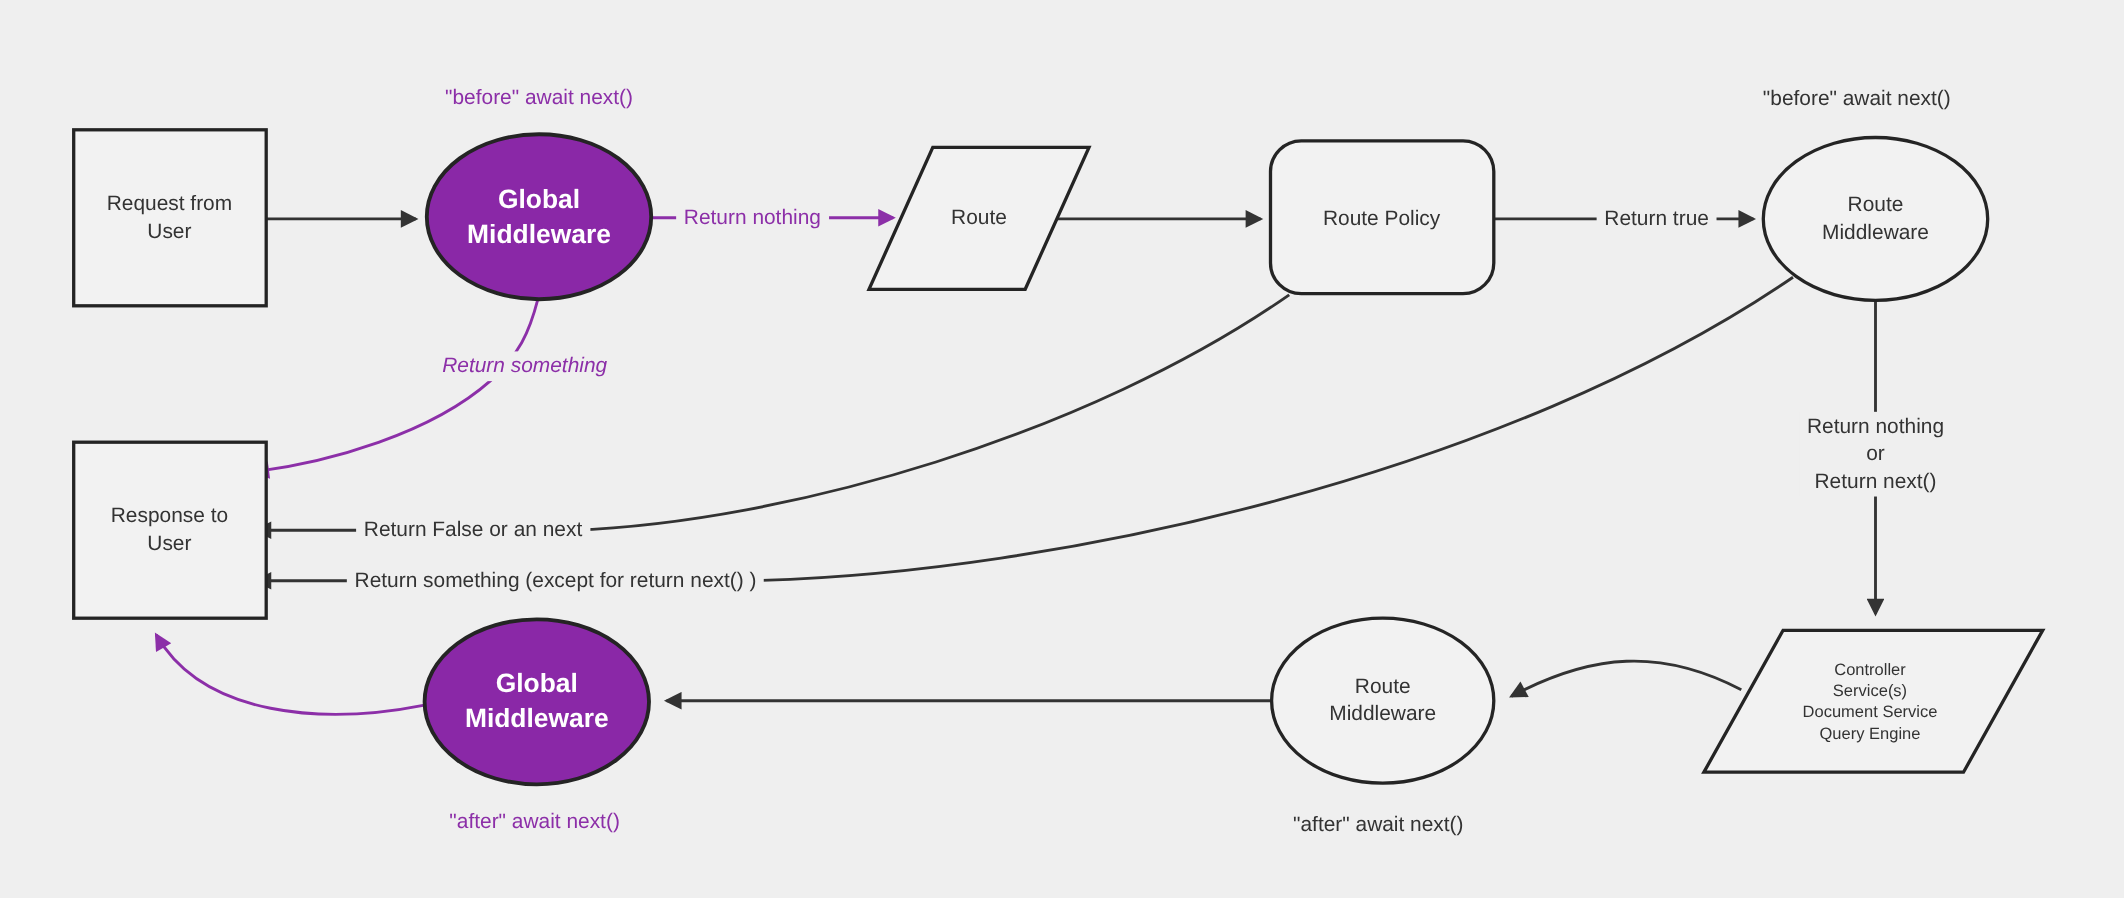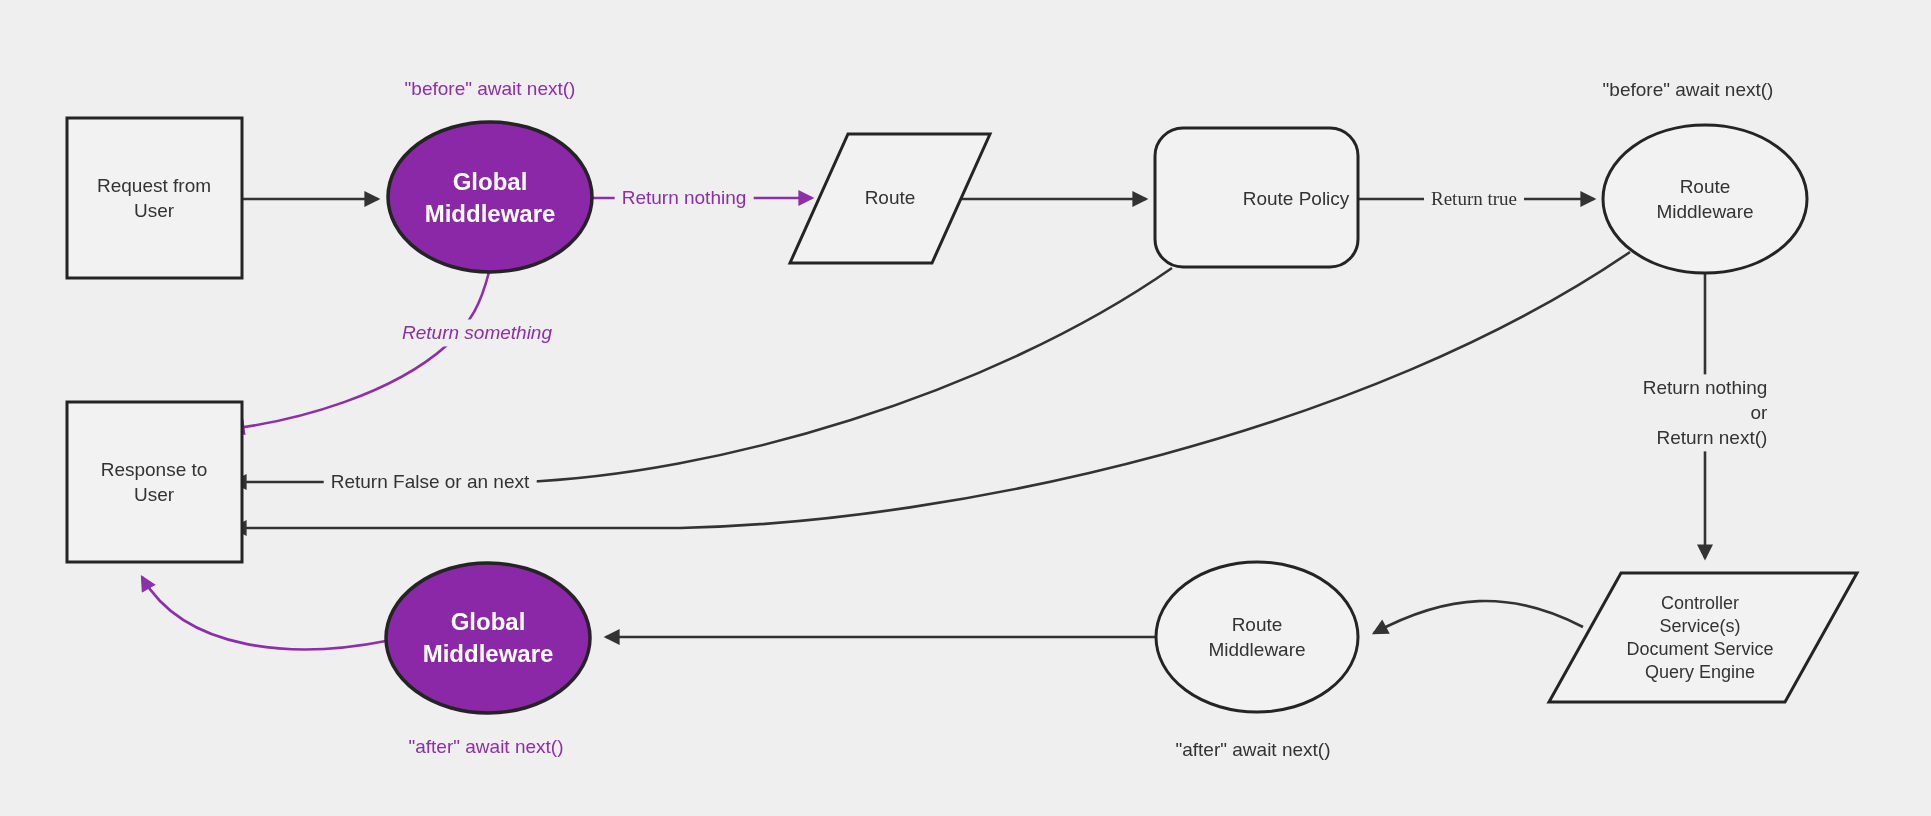--- a/index.html
+++ b/index.html
@@ -43,30 +43,29 @@
     white-space:pre-line;
     text-align:center;
     font-size:19px;
     line-height:1.32;
     color:var(--c-text_dark);
     pointer-events:none;
   }
   .lbl.on-line{
     background:var(--c-background);
     padding:1px 7px;
-    text-align:right;
   }
   .lbl.purple{color:var(--c-purple_accent);}
   .lbl.node-text{padding:0;}
   .lbl.white-bold{
     color:var(--c-text_white);
     font-weight:bold;
     font-size:24px;
   }
-  .lbl.small{font-size:18px;line-height:1.28;}
+  .lbl.small{font-size:15px;line-height:1.28;}
 </style>
 </head>
 <body>
 
 <div class="canvas">
 
   <svg class="diagram-svg" viewBox="0 0 1931 816">
     <defs>
       <marker id="arrowDark" viewBox="0 0 10 10" refX="8.5" refY="5" markerUnits="userSpaceOnUse" markerWidth="20" markerHeight="16" orient="auto">
         <path d="M0,0 L10,5 L0,10 Z" class="arrow-dark-fill"></path>
@@ -97,39 +96,40 @@
     <ellipse cx="1257" cy="637" rx="101" ry="75" class="shape-light"></ellipse>
     <ellipse cx="488" cy="638" rx="102" ry="75" class="shape-purple"></ellipse>
     <rect x="67" y="402" width="175" height="160" class="shape-light"></rect>
   </svg>
 
   <div class="lbl node-text" style="left:154px;top:198px;text-align:center;">Request from
 User</div>
   <div class="lbl node-text white-bold" style="left:490px;top:198px;">Global
 Middleware</div>
   <div class="lbl node-text" style="left:890px;top:198px;">Route</div>
-  <div class="lbl node-text" style="left:1256px;top:199px;margin-left:40px;">Route Policy</div>
+  <div class="lbl node-text" style="left:1256px;top:199px;">Route Policy</div>
   <div class="lbl node-text" style="left:1705px;top:199px;">Route
 Middleware</div>
   <div class="lbl node-text small" style="left:1700px;top:638px;">Controller
 Service(s)
 Document Service
 Query Engine</div>
   <div class="lbl node-text" style="left:1257px;top:637px;">Route
 Middleware</div>
   <div class="lbl node-text white-bold" style="left:488px;top:638px;">Global
 Middleware</div>
   <div class="lbl node-text" style="left:154px;top:482px;">Response to
 User</div>
 
   <div class="lbl purple" style="left:490px;top:89px;">"before" await next()</div>
   <div class="lbl purple on-line" style="left:684px;top:198px;">Return nothing</div>
-  <div class="lbl on-line" style="left:1474px;top:199px;font-family:Liberation Serif, serif;">Return true</div>
+  <div class="lbl on-line" style="left:1506px;top:199px;">Return true</div>
   <div class="lbl" style="left:1688px;top:90px;">"before" await next()</div>
   <div class="lbl on-line" style="left:1705px;top:413px;">Return nothing
 or
 Return next()</div>
   <div class="lbl purple on-line" style="left:477px;top:333px;font-style:italic;">Return something</div>
   <div class="lbl on-line" style="left:430px;top:482px;">Return False or an next</div>
+  <div class="lbl on-line" style="left:505px;top:528px;">Return something (except for return next() )</div>
   <div class="lbl" style="left:1253px;top:750px;">"after" await next()</div>
   <div class="lbl purple" style="left:486px;top:747px;">"after" await next()</div>
 
 </div>
 
 </body></html>

